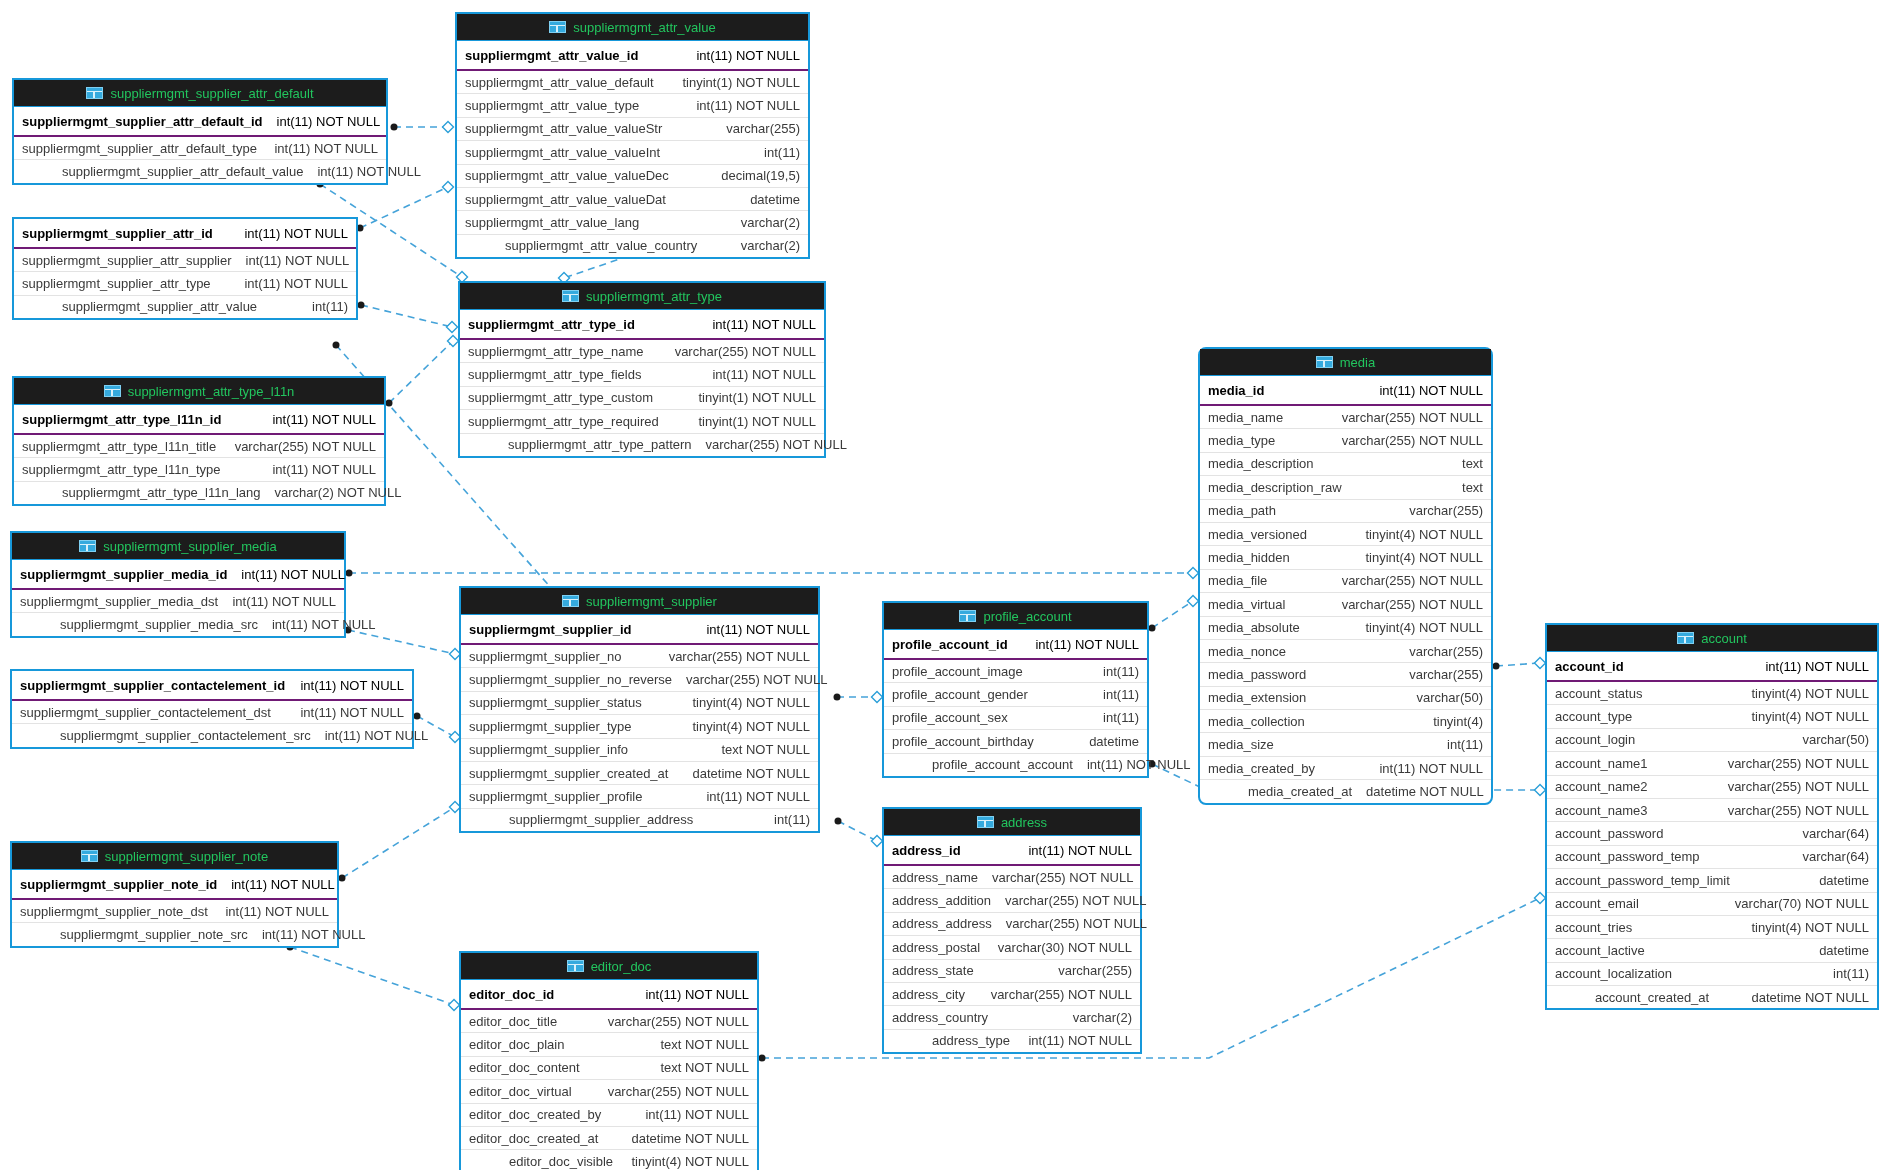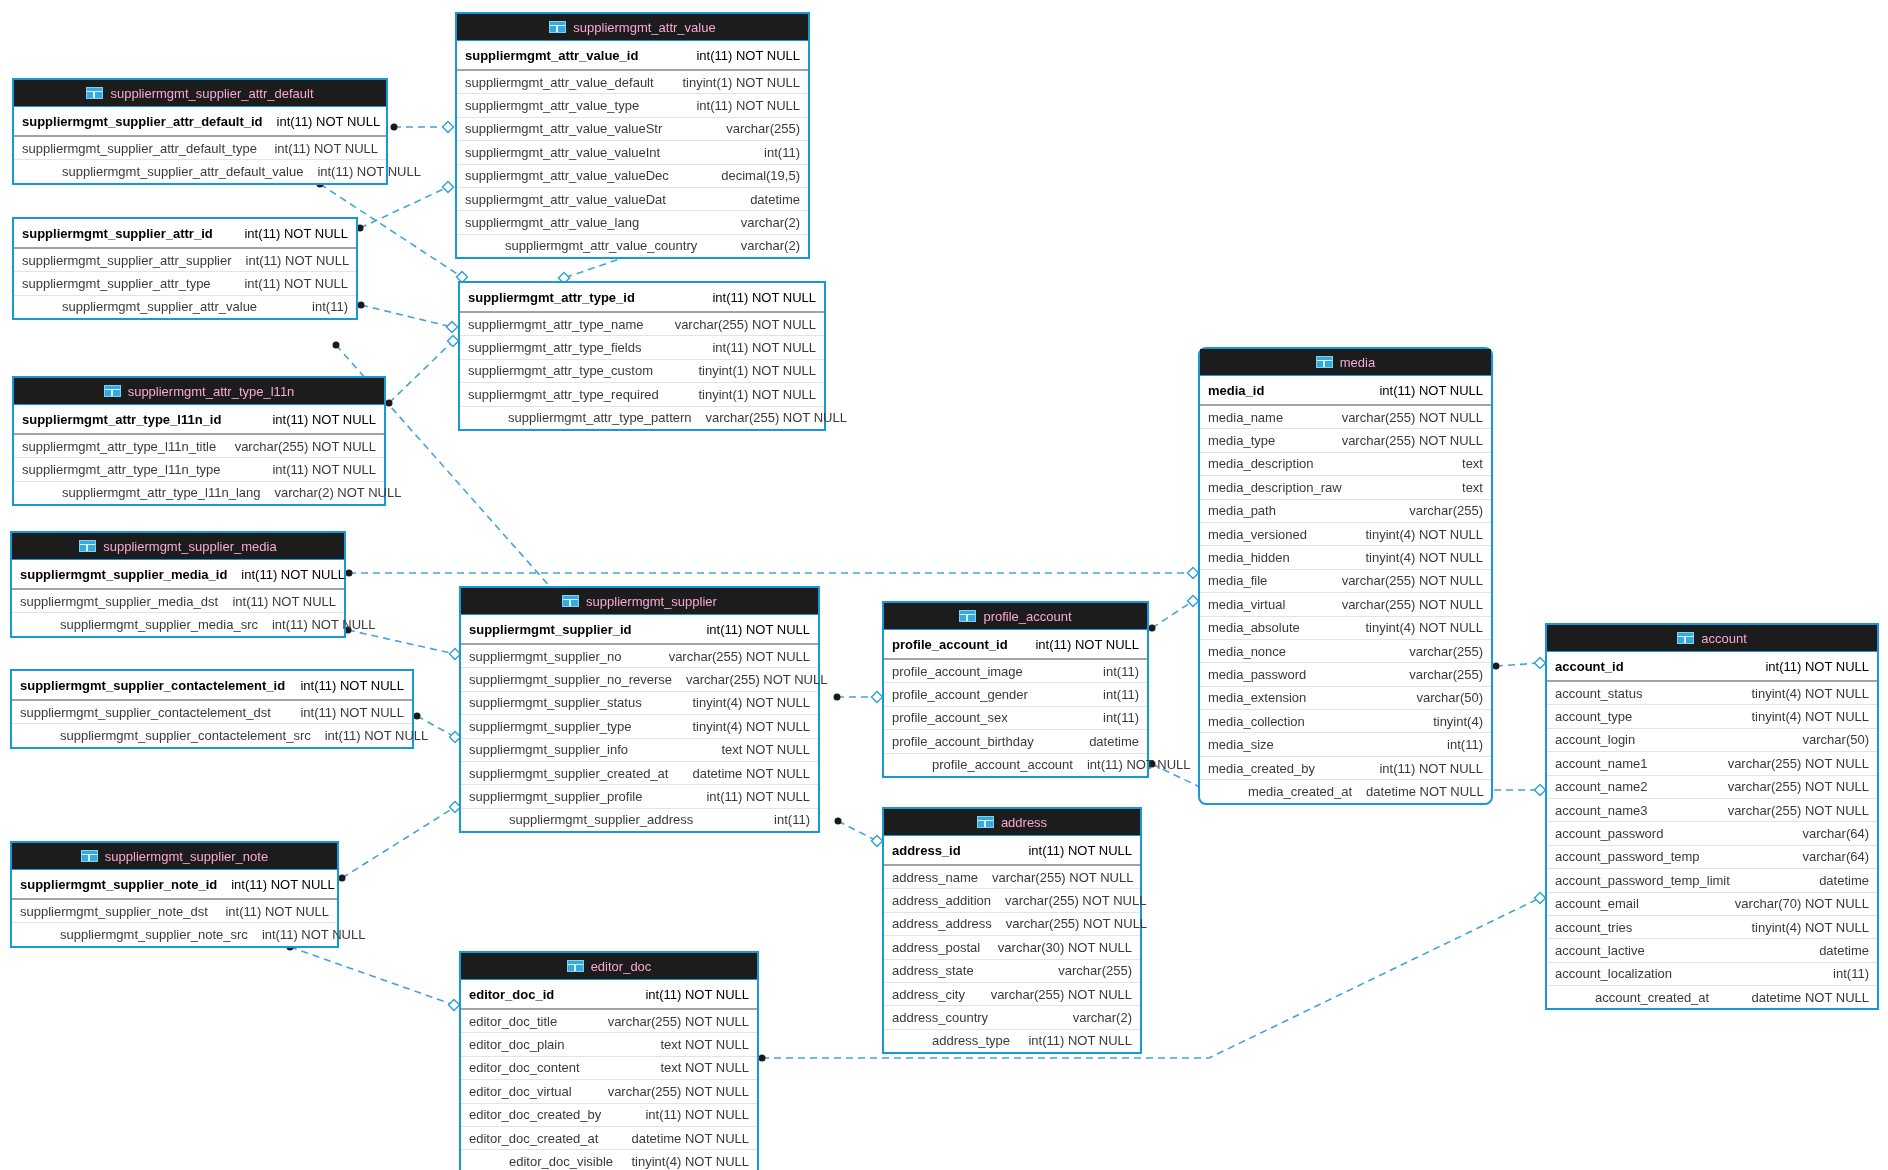--- a/index.html
+++ b/index.html
@@ -4,30 +4,30 @@
 <style>
   html,body{margin:0;padding:0;background:#ffffff;}
   body{width:1888px;height:1170px;position:relative;overflow:hidden;
        font-family:"Liberation Sans","DejaVu Sans",sans-serif;}
   #canvas{position:absolute;inset:0;background:#ffffff;}
   #rel-layer{position:absolute;left:0;top:0;pointer-events:none;}
   .tbl{position:absolute;background:#ffffff;border:2px solid #1798da;
        box-sizing:border-box;z-index:2;}
   .tbl-head{background:#1c1c1c;height:26px;display:flex;align-items:center;
             justify-content:center;gap:7px;border-bottom:1px solid #1798da;}
-  .tbl-title{color:#f9a8d4;font-size:13px;white-space:nowrap;}
+  .tbl-title{color:#22c55e;font-size:13px;white-space:nowrap;}
   .tbl-icon{width:15px;height:10px;background:#35aade;border:1px solid #7fd0f2;
             position:relative;flex:0 0 auto;}
   .tbl-icon::before{content:'';position:absolute;left:0;right:0;top:3px;height:1px;background:#d9f1fb;}
   .tbl-icon::after{content:'';position:absolute;top:3px;bottom:0;left:6px;width:2px;background:#d9f1fb;}
   .row{display:flex;justify-content:space-between;align-items:center;
        padding:0 8px;white-space:nowrap;}
   .row .fname{font-size:13px;color:#3a3a3a;}
   .row .ftype{font-size:13px;color:#3a3a3a;text-align:right;margin-left:14px;}
-  .row.pk{height:28px;border-bottom:2px solid #a3a3a3;}
+  .row.pk{height:28px;border-bottom:2px solid #701a75;}
   .row.pk .fname,.row.pk .ftype{color:#000;}
   .row.pk .fname{font-weight:bold;}
   .row.field{height:22.4px;border-bottom:1px solid #e3e3e3;}
   .row.field:last-child{border-bottom:none;padding-left:48px;}
 </style>
 </head>
 <body>
 
 <div id="canvas">
   <svg id="rel-layer" width="1888" height="1170">
@@ -229,20 +229,24 @@
           <span class="ftype">int(11) NOT NULL</span>
         </div>
         <div class="row field">
           <span class="fname">suppliermgmt_attr_type_l11n_lang</span>
           <span class="ftype">varchar(2) NOT NULL</span>
         </div>
       </div>
   </div>
 
   <div class="tbl" style="left: 458px; top: 281px; width: 368px;">
+    <div class="tbl-head">
+      <span class="tbl-icon"></span>
+      <span class="tbl-title">suppliermgmt_attr_type</span>
+    </div>
     <div class="row pk">
       <span class="fname">suppliermgmt_attr_type_id</span>
       <span class="ftype">int(11) NOT NULL</span>
     </div>
     <div class="fields">
         <div class="row field">
           <span class="fname">suppliermgmt_attr_type_name</span>
           <span class="ftype">varchar(255) NOT NULL</span>
         </div>
         <div class="row field">

